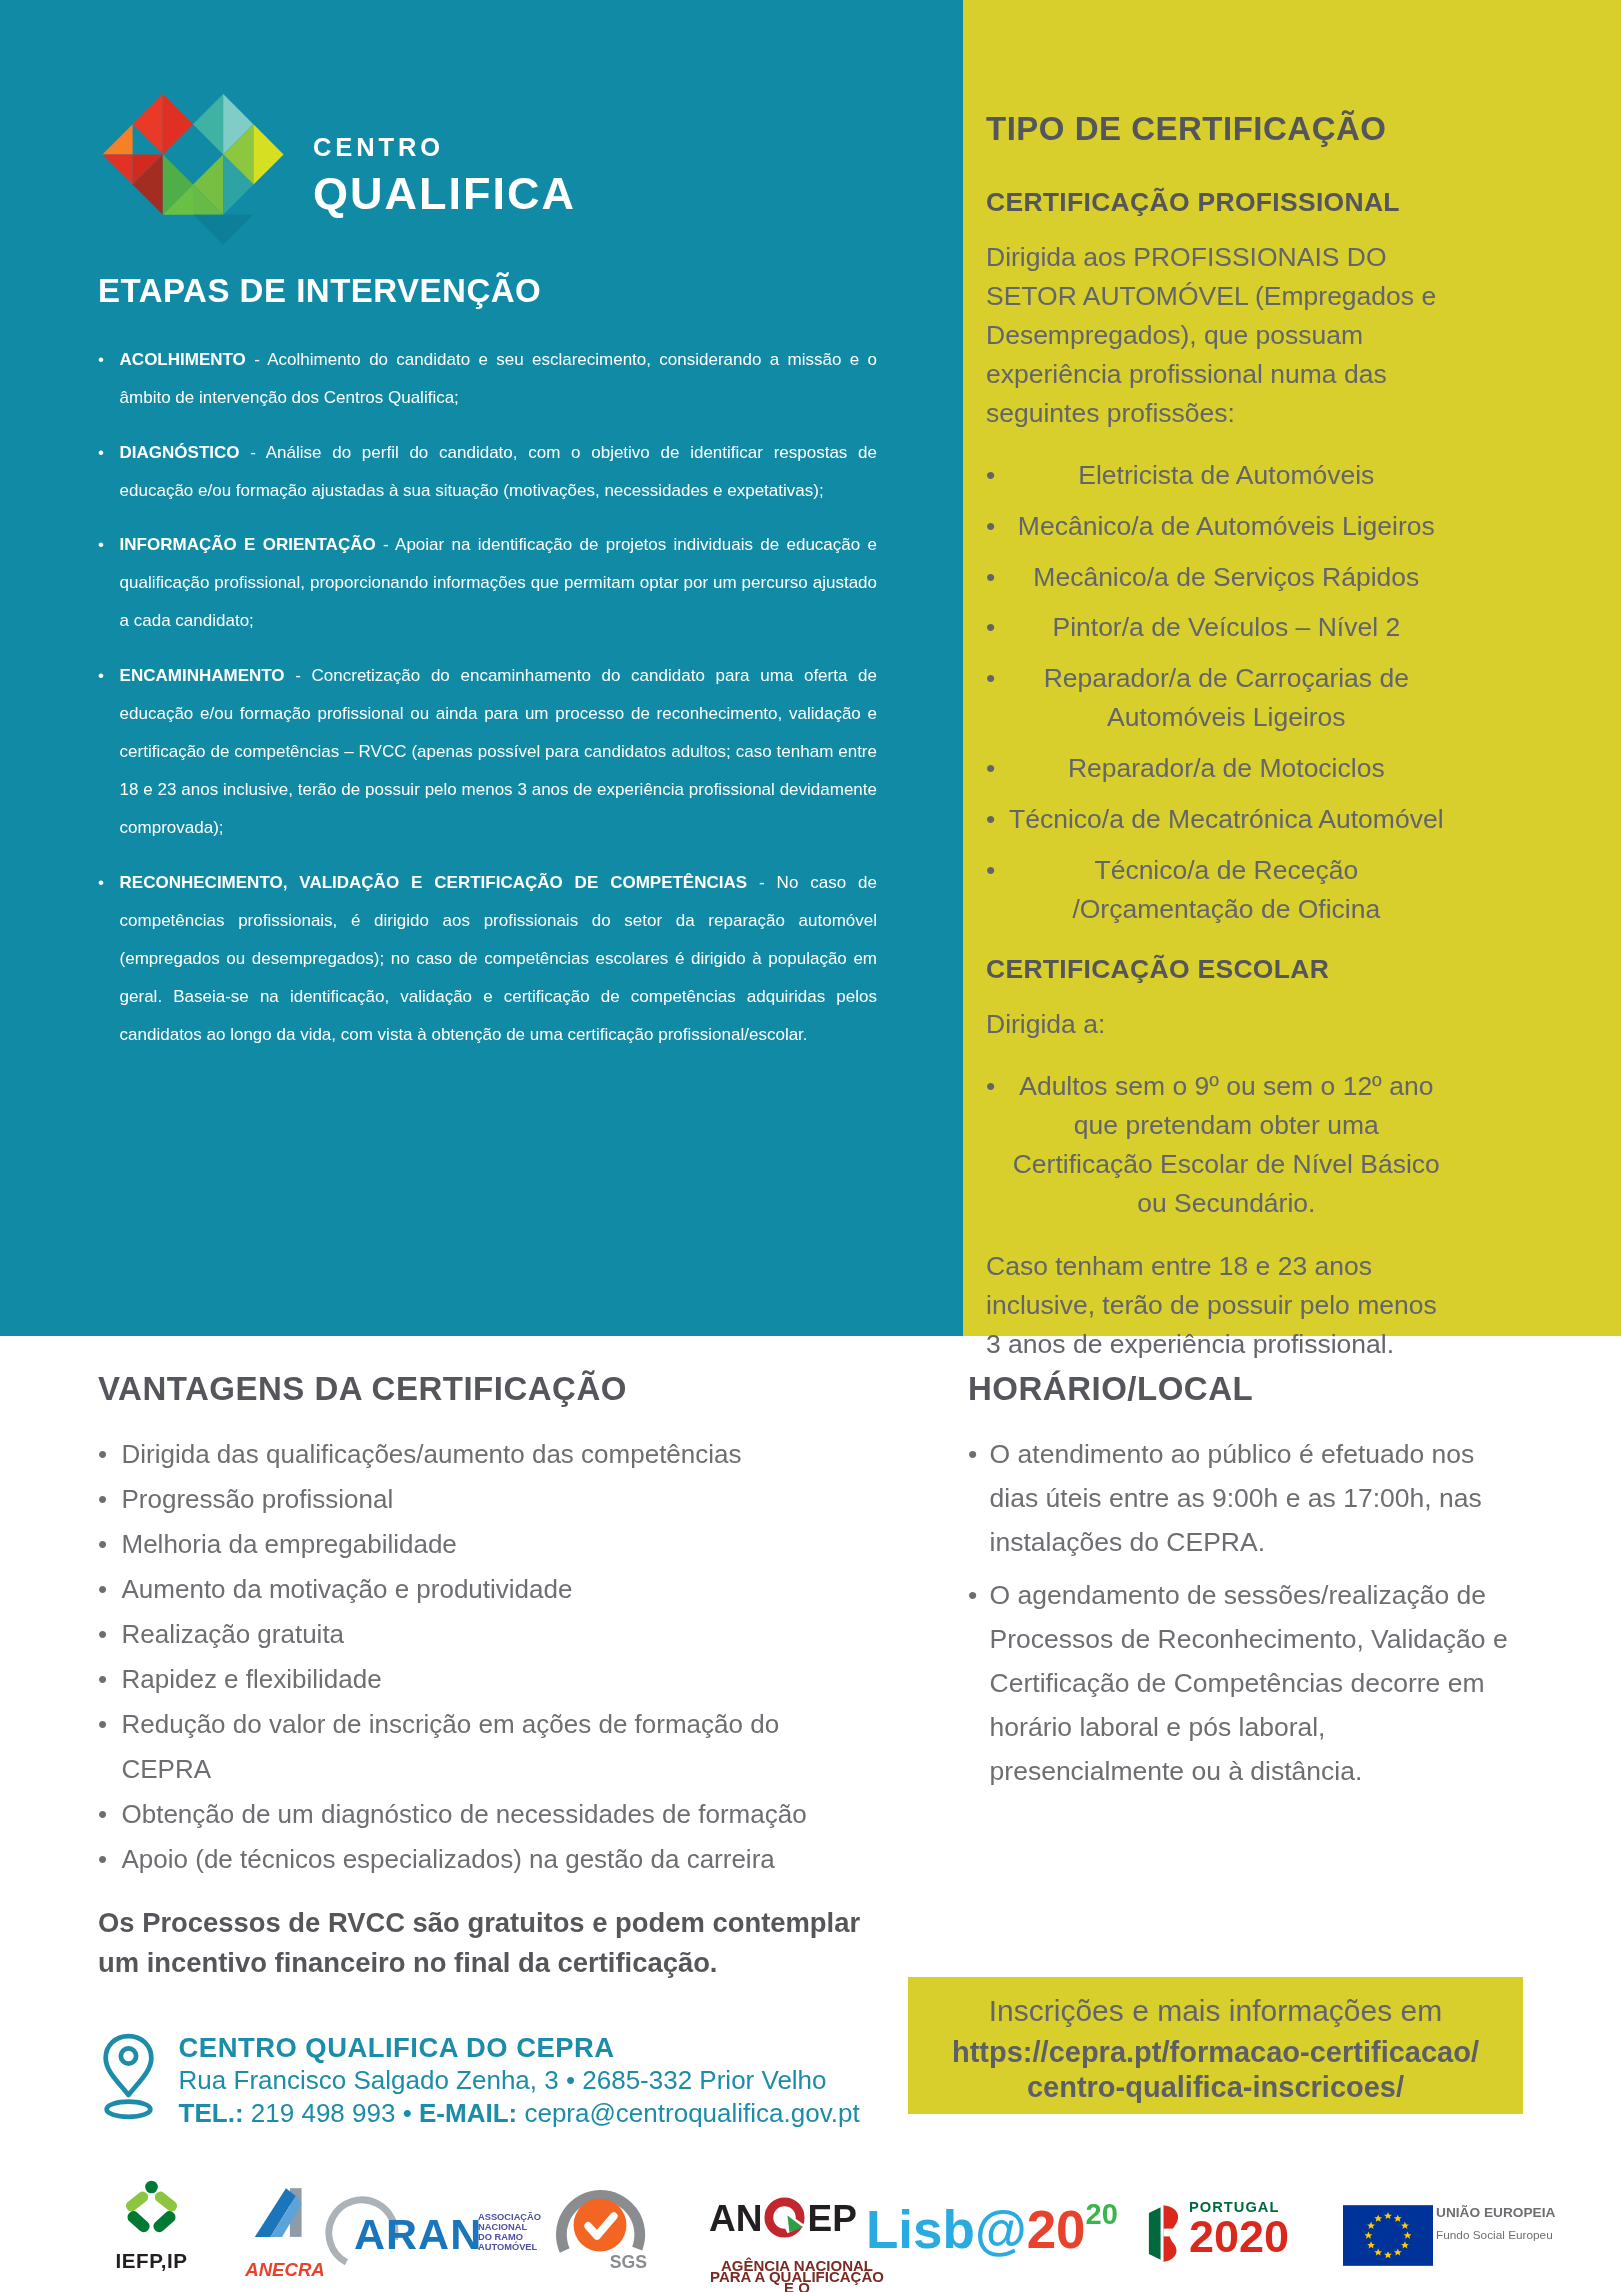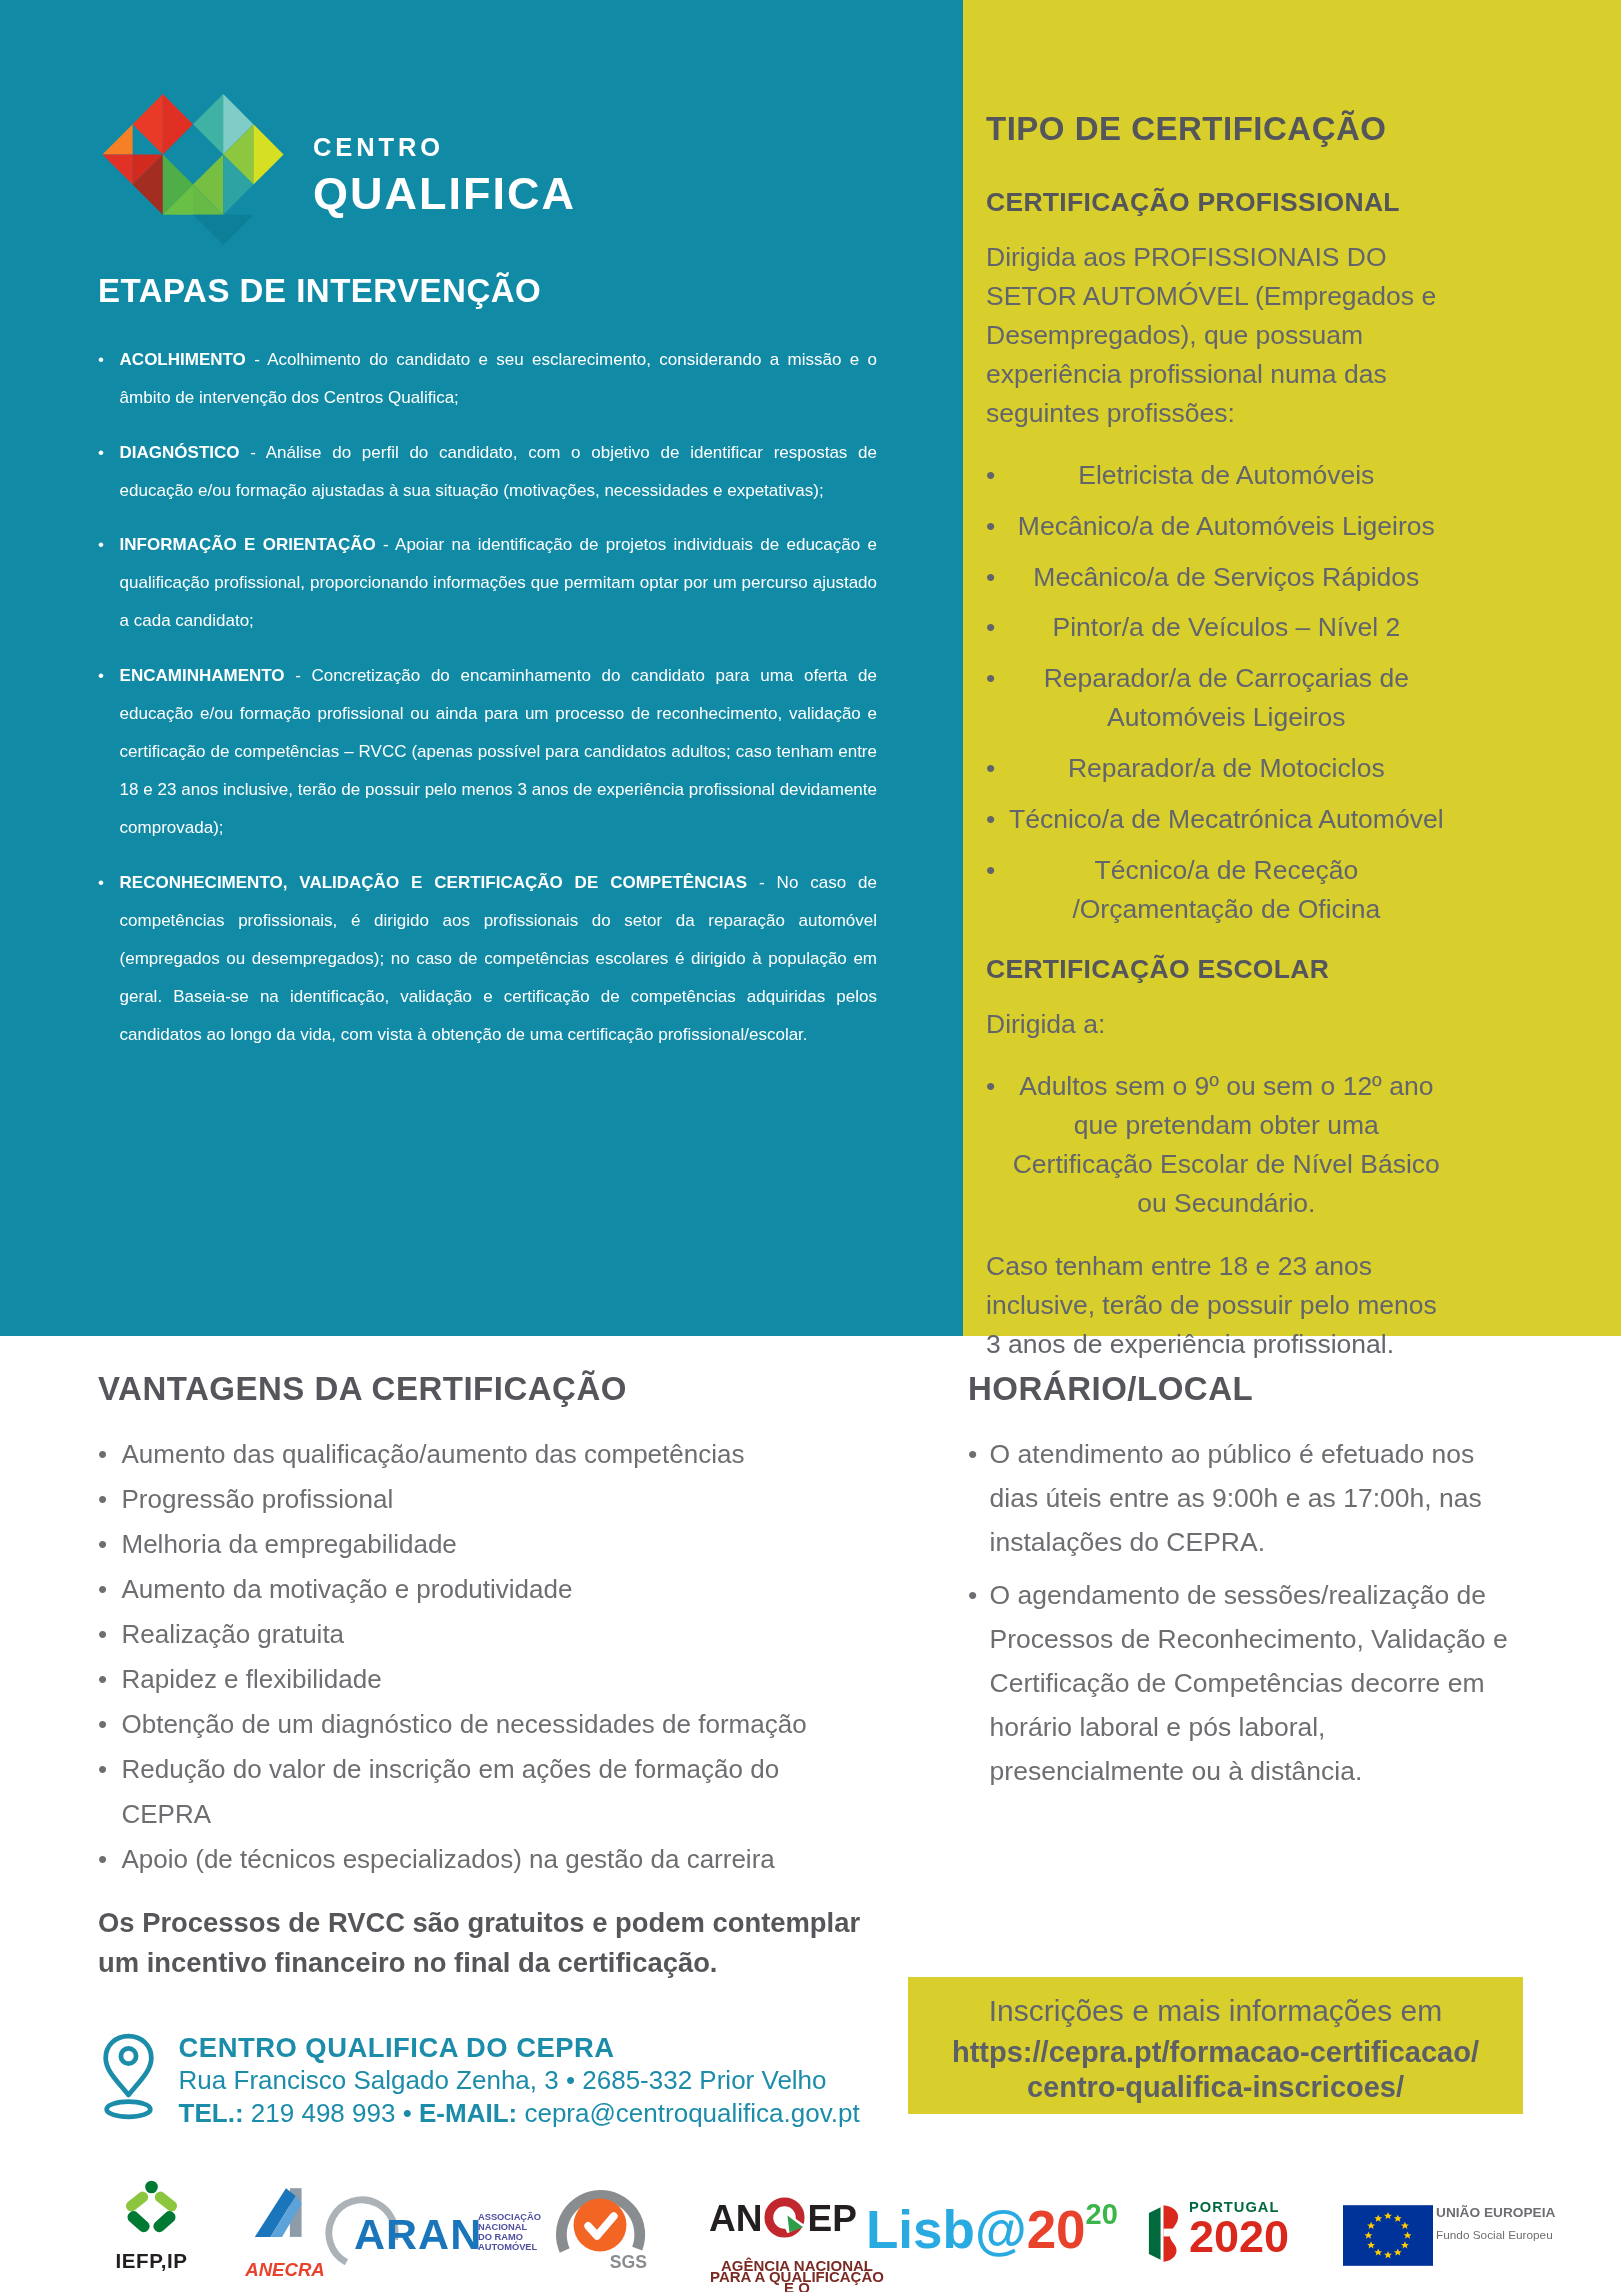--- a/index.html
+++ b/index.html
@@ -158,28 +158,28 @@
     <p>Dirigida a:</p>
     <ul>
         <li>Adultos sem o 9º ou sem o 12º ano que pretendam obter uma Certificação Escolar de Nível Básico ou Secundário.</li>
       </ul>
     <p class="note">Caso tenham entre 18 e 23 anos inclusive, terão de possuir pelo menos 3 anos de experiência profissional.</p>
   </div>
 
   <div class="vantagens">
     <h2 class="sec-h on-light">VANTAGENS DA CERTIFICAÇÃO</h2>
     <ul>
-        <li>Aumento das qualificação/aumento das competências</li>
+        <li>Dirigida das qualificações/aumento das competências</li>
         <li>Progressão profissional</li>
         <li>Melhoria da empregabilidade</li>
         <li>Aumento da motivação e produtividade</li>
         <li>Realização gratuita</li>
         <li>Rapidez e flexibilidade</li>
+        <li>Redução do valor de inscrição em ações de formação do CEPRA</li>
         <li>Obtenção de um diagnóstico de necessidades de formação</li>
-        <li>Redução do valor de inscrição em ações de formação do CEPRA</li>
         <li>Apoio (de técnicos especializados) na gestão da carreira</li>
       </ul>
   </div>
 
   <div class="horario">
     <h2 class="sec-h on-light">HORÁRIO/LOCAL</h2>
     <ul>
         <li>O atendimento ao público é efetuado nos dias úteis entre as 9:00h e as 17:00h, nas instalações do CEPRA.</li>
         <li>O agendamento de sessões/realização de Processos de Reconhecimento, Validação e Certificação de Competências decorre em horário laboral e pós laboral, presencialmente ou à distância.</li>
       </ul>

